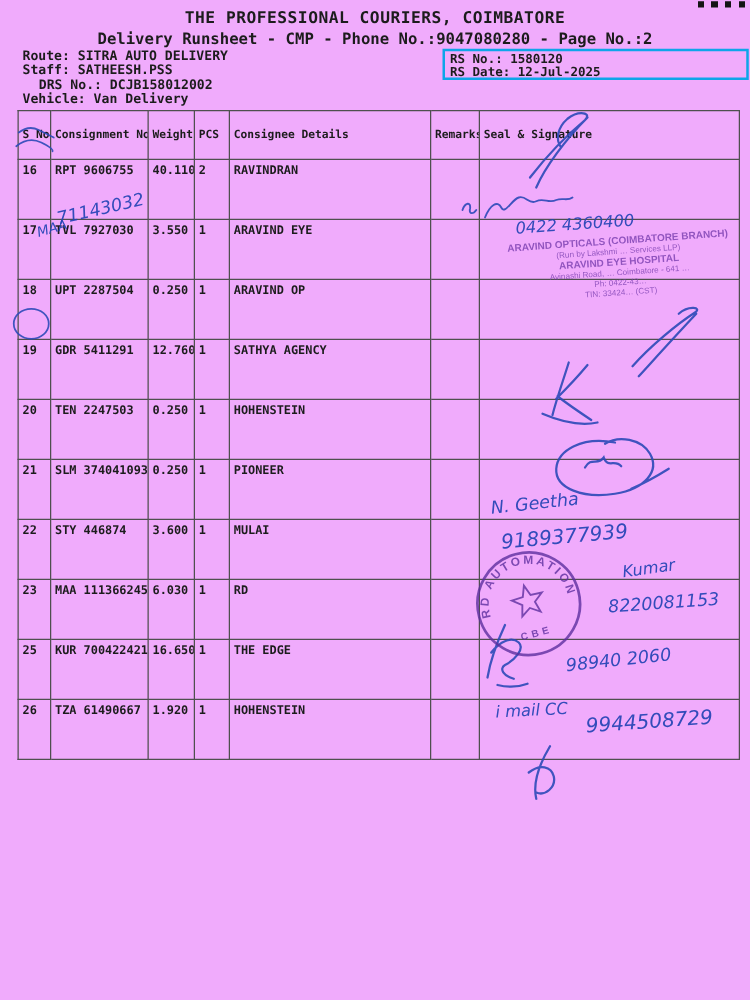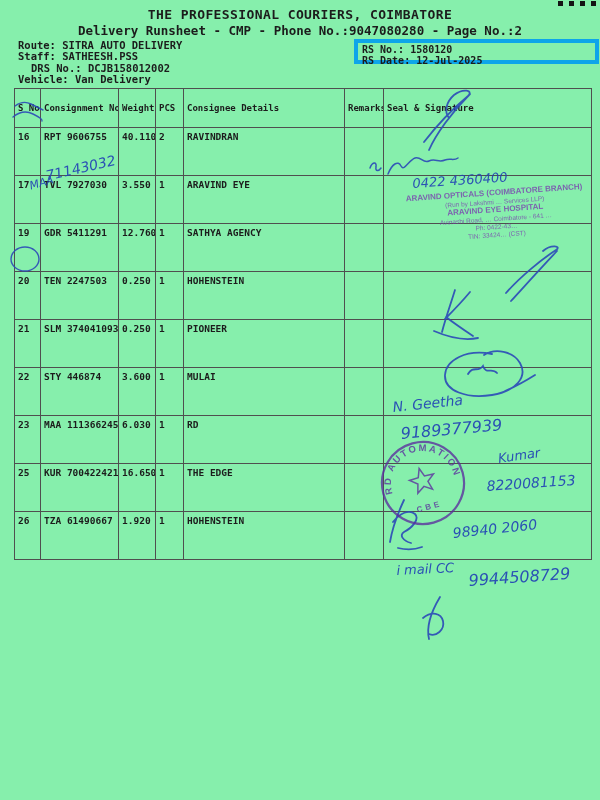--- a/index.html
+++ b/index.html
@@ -1,26 +1,26 @@
 <!DOCTYPE html>
 <html><head>
 <meta charset="utf-8">
 <style>
   * { margin:0; padding:0; box-sizing:border-box; }
   html,body { width:600px; height:800px; }
   body { background:#d9d9d6; font-family:"DejaVu Sans Mono", monospace; }
-  .page { position:relative; width:600px; height:800px; background:#86efac; overflow:hidden; color:#1c1c1c;text-decoration:underline; }
+  .page { position:relative; width:600px; height:800px; background:#f0abfc; overflow:hidden; color:#1c1c1c;text-decoration:underline; }
 
   .title { position:absolute; top:7px; left:0; width:100%; text-align:center;
            font-size:13px; font-weight:bold; letter-spacing:.4px; }
   .subtitle { position:absolute; top:23px; left:0; width:100%; text-align:center;
               font-size:12.5px; font-weight:bold; }
   .meta { position:absolute; font-size:10.5px; font-weight:bold; white-space:nowrap; }
   .rs-box { position:absolute; left:354px; top:39px; width:245px; height:25px;
-            border:4px solid #0ea5e9; font-size:10px; font-weight:bold;
+            border:2px solid #0ea5e9; font-size:10px; font-weight:bold;
             padding:1px 4px; line-height:11px; }
 
   table.runsheet { position:absolute; left:14px; top:88px; width:577px;
                    border-collapse:collapse; table-layout:fixed; }
   .runsheet th, .runsheet td { border:1px solid #4f4f4f; font-weight:bold;
       vertical-align:top; text-align:left; overflow:hidden; white-space:nowrap; }
   .runsheet th { height:15px; font-size:9px; padding:14px 3px; }
   .runsheet td { height:48px; font-size:9.5px; padding:3px 3px; }
 
   .hw { position:absolute; color:#2344b5; font-family:"DejaVu Sans", sans-serif;
@@ -90,20 +90,29 @@
         <tr>
       <td>17</td>
       <td>TVL 7927030</td>
       <td>3.550</td>
       <td>1</td>
       <td>ARAVIND EYE</td>
       <td></td>
       <td></td>
     </tr>
         <tr>
+      <td>18</td>
+      <td>UPT 2287504</td>
+      <td>0.250</td>
+      <td>1</td>
+      <td>ARAVIND OP</td>
+      <td></td>
+      <td></td>
+    </tr>
+        <tr>
       <td>19</td>
       <td>GDR 5411291</td>
       <td>12.760</td>
       <td>1</td>
       <td>SATHYA AGENCY</td>
       <td></td>
       <td></td>
     </tr>
         <tr>
       <td>20</td>

